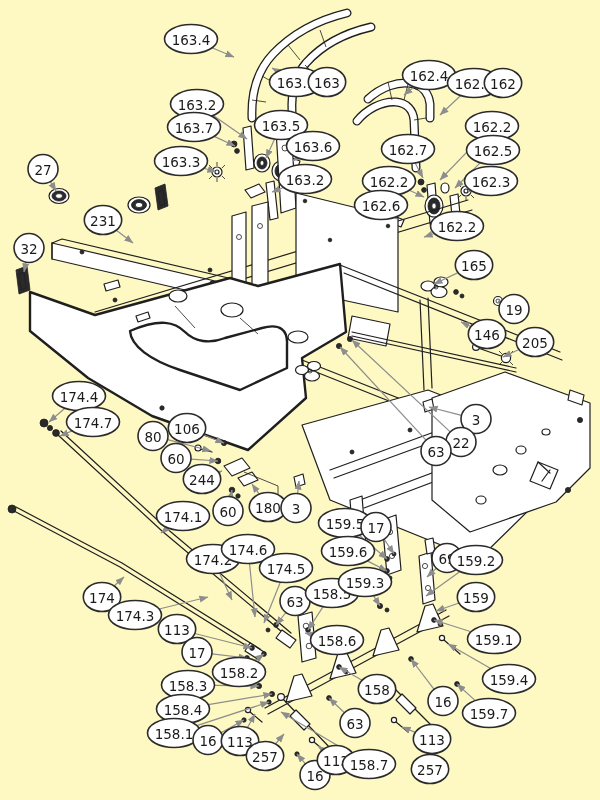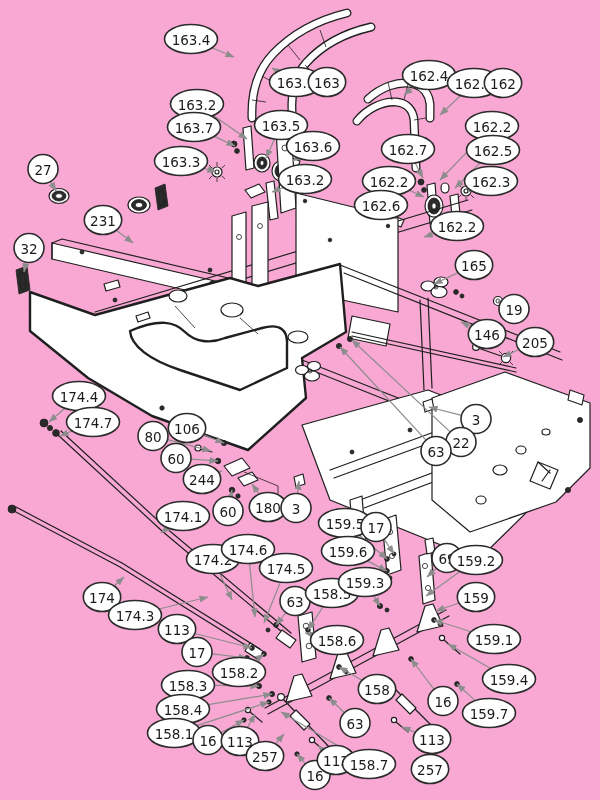--- a/index.html
+++ b/index.html
@@ -1,17 +1,17 @@
 <!DOCTYPE html>
 <html><head>
 <meta charset="utf-8">
 <style>
   html,body{margin:0;padding:0;background:#ffffff;}
   body{width:600px;height:800px;overflow:hidden;font-family:"DejaVu Sans","Liberation Sans",sans-serif;}
-  #stage{position:relative;width:600px;height:800px;background:#f9a8d4;}
+  #stage{position:relative;width:600px;height:800px;background:#fef9c3;}
   svg{display:block;}
   .ln{stroke:#1f1f1f;fill:none;stroke-width:1.2;stroke-linejoin:round;stroke-linecap:round;}
   .hv{stroke:#1f1f1f;fill:none;stroke-width:2.4;stroke-linejoin:round;stroke-linecap:round;}
   .fw{fill:#ffffff;}
   .dk{fill:#2a2a2a;stroke:#1f1f1f;stroke-width:0.8;}
   .tube-o{stroke:#1f1f1f;stroke-width:9;fill:none;stroke-linecap:round;stroke-linejoin:round;}
   .tube-i{stroke:#ffffff;stroke-width:6.4;fill:none;stroke-linecap:round;stroke-linejoin:round;}
   .thin{stroke:#1f1f1f;stroke-width:0.8;fill:none;}
   .leader{stroke:#8d8d8d;stroke-width:1.2;fill:none;}
   .bubble{fill:#ffffff;stroke:#2b2b2b;stroke-width:1.6;}

